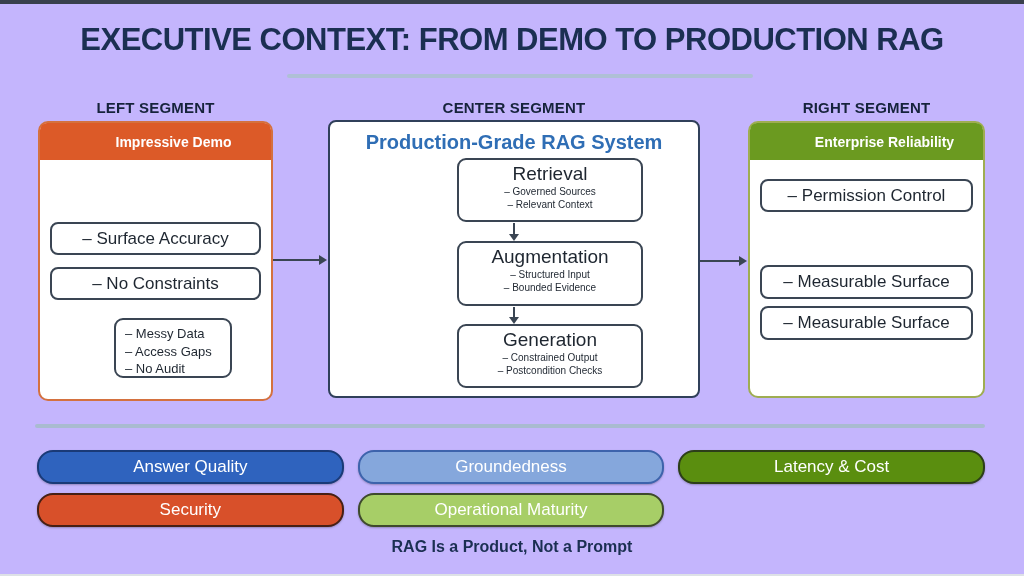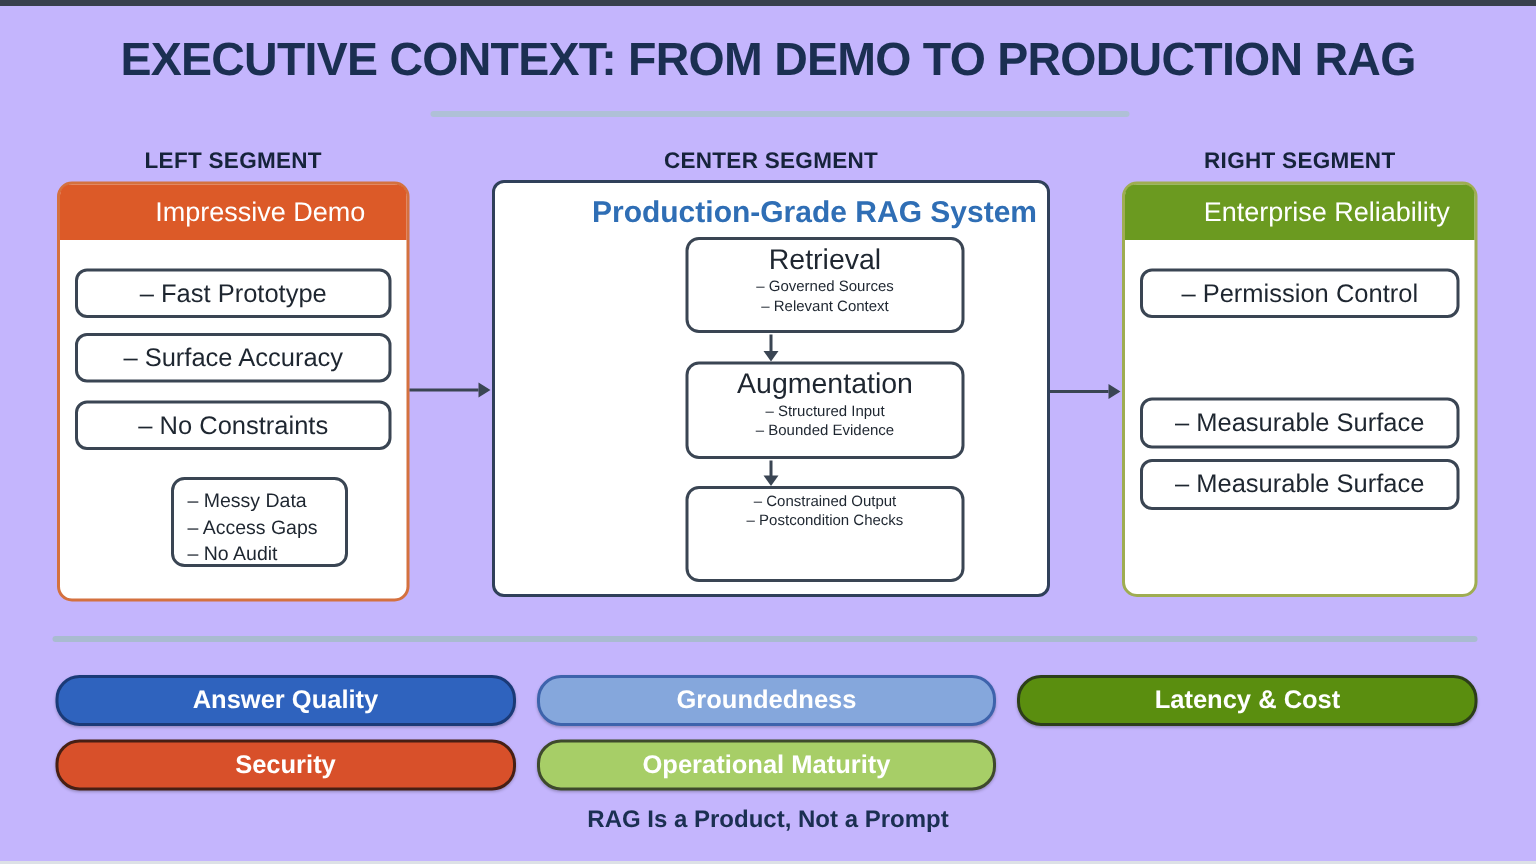--- a/index.html
+++ b/index.html
@@ -27,21 +27,21 @@
   .seg-label.center{left:328px;width:372px;}
   .seg-label.right{left:748px;width:237px;}
 
   .card{position:absolute;background:#FFFFFF;box-sizing:border-box;}
   .card-left{left:38px;top:121px;width:235px;height:280px;border:2px solid #D4713F;border-radius:10px;}
   .card-center{left:328px;top:120px;width:372px;height:278px;border:2px solid #30405A;border-radius:8px;}
   .card-right{left:748px;top:121px;width:237px;height:277px;border:2px solid #9FAD52;border-radius:10px;}
 
   .card-header{
     position:absolute;left:0;top:0;right:0;height:37px;
-    border-radius:7px 7px 0 0;color:#FFFFFF;font-weight:normal;font-size:18px;
+    border-radius:7px 7px 0 0;color:#FFFFFF;font-weight:bold;font-size:14px;
     display:flex;align-items:center;justify-content:center;padding-left:36px;
   }
   .card-header.orange{background:#DC5A28;}
   .card-header.green{background:#6B9A20;}
 
   .pill{
     position:absolute;box-sizing:border-box;background:#FFFFFF;
     border:2px solid #3A4553;border-radius:8px;
     display:flex;align-items:center;justify-content:center;
     font-size:17px;color:#1E2630;
@@ -56,21 +56,21 @@
     font-size:13px;line-height:1.35;padding:5px 0 0 9px;color:#1E2630;
   }
   
   .rp1{left:10px;top:56px;width:213px;height:33px;}
   .rp2{left:10px;top:103px;width:213px;height:33px;}
   .rp3{left:10px;top:142px;width:213px;height:34px;}
   .rp4{left:10px;top:183px;width:213px;height:34px;}
 
   .center-title{
     position:absolute;left:0;top:9px;width:100%;text-align:center;
-    font-size:20px;font-weight:bold;color:#2F6EB5;padding-left:29px;
+    font-size:20px;font-weight:bold;color:#2F6EB5;
   }
   .stage{
     position:absolute;left:91px;width:186px;box-sizing:border-box;background:#fff;
     border:2px solid #3A4553;border-radius:9px;text-align:center;padding-top:2px;margin-left:36px;
   }
   .st1{top:36px;height:64px;}
   .st2{top:119px;height:65px;}
   .st3{top:202px;height:64px;}
   .stage .stage-name{font-size:19px;color:#1E2630;margin-top:1px;}
   .stage .stage-line{font-size:10px;color:#1E2630;line-height:1.3;}
@@ -89,21 +89,21 @@
 
   .mid-divider{position:absolute;left:35px;top:424px;width:950px;height:4px;background:#A9BBD0;border-radius:2px;}
 
   .badges{
     position:absolute;left:37px;top:450px;width:948px;
     display:grid;grid-template-columns:1fr 1fr 1fr;column-gap:14px;row-gap:9px;
   }
   .badge{
     height:34px;border-radius:16px;box-sizing:border-box;border:2px solid #333;
     display:flex;align-items:center;justify-content:center;
-    color:#FFFFFF;font-weight:bold;font-size:17px;
+    color:#FFFFFF;font-weight:normal;font-size:17px;
     box-shadow:0 1px 2px rgba(0,0,0,0.25);
   }
   .b-aq {background:#2F63BE;border-color:#1A3A77;}
   .b-gr {background:#85A7DC;border-color:#3D63AC;}
   .b-cov{background:#E99F2E;border-color:#3F3523;}
   .b-lat{background:#5A8E0F;border-color:#2C3E19;}
   .b-sec{background:#D8502A;border-color:#471F14;}
   .b-op {background:#A7CE67;border-color:#3E4A2C;}
 
   .caption{
@@ -119,21 +119,20 @@
 
   <h1 class="title">EXECUTIVE CONTEXT: FROM DEMO TO PRODUCTION RAG</h1>
   <div class="title-divider"></div>
 
   <div class="seg-label left">LEFT SEGMENT</div>
   <div class="seg-label center">CENTER SEGMENT</div>
   <div class="seg-label right">RIGHT SEGMENT</div>
 
   <section class="card card-left">
     <div class="card-header orange">Impressive Demo</div>
-    <div class="pill lp1">– Fast Prototype</div>
     <div class="pill lp2">– Surface Accuracy</div>
     <div class="pill lp3">– No Constraints</div>
     <div class="lnote">
       <div>– Messy Data</div>
       <div>– Access Gaps</div>
       <div>– No Audit</div>
     </div>
   </section>
 
   <div class="h-arrow ha1">
@@ -155,20 +154,21 @@
     <div class="stage st2">
       <div class="stage-name">Augmentation</div>
       <div class="stage-line">– Structured Input</div>
       <div class="stage-line">– Bounded Evidence</div>
     </div>
     <div class="v-arrow va2">
         <div class="v-head"></div>
       </div>
 
     <div class="stage st3">
+      <div class="stage-name">Generation</div>
       <div class="stage-line">– Constrained Output</div>
       <div class="stage-line">– Postcondition Checks</div>
     </div>
   </section>
 
   <div class="h-arrow ha2">
       <div class="h-head"></div>
     </div>
 
   <section class="card card-right">

